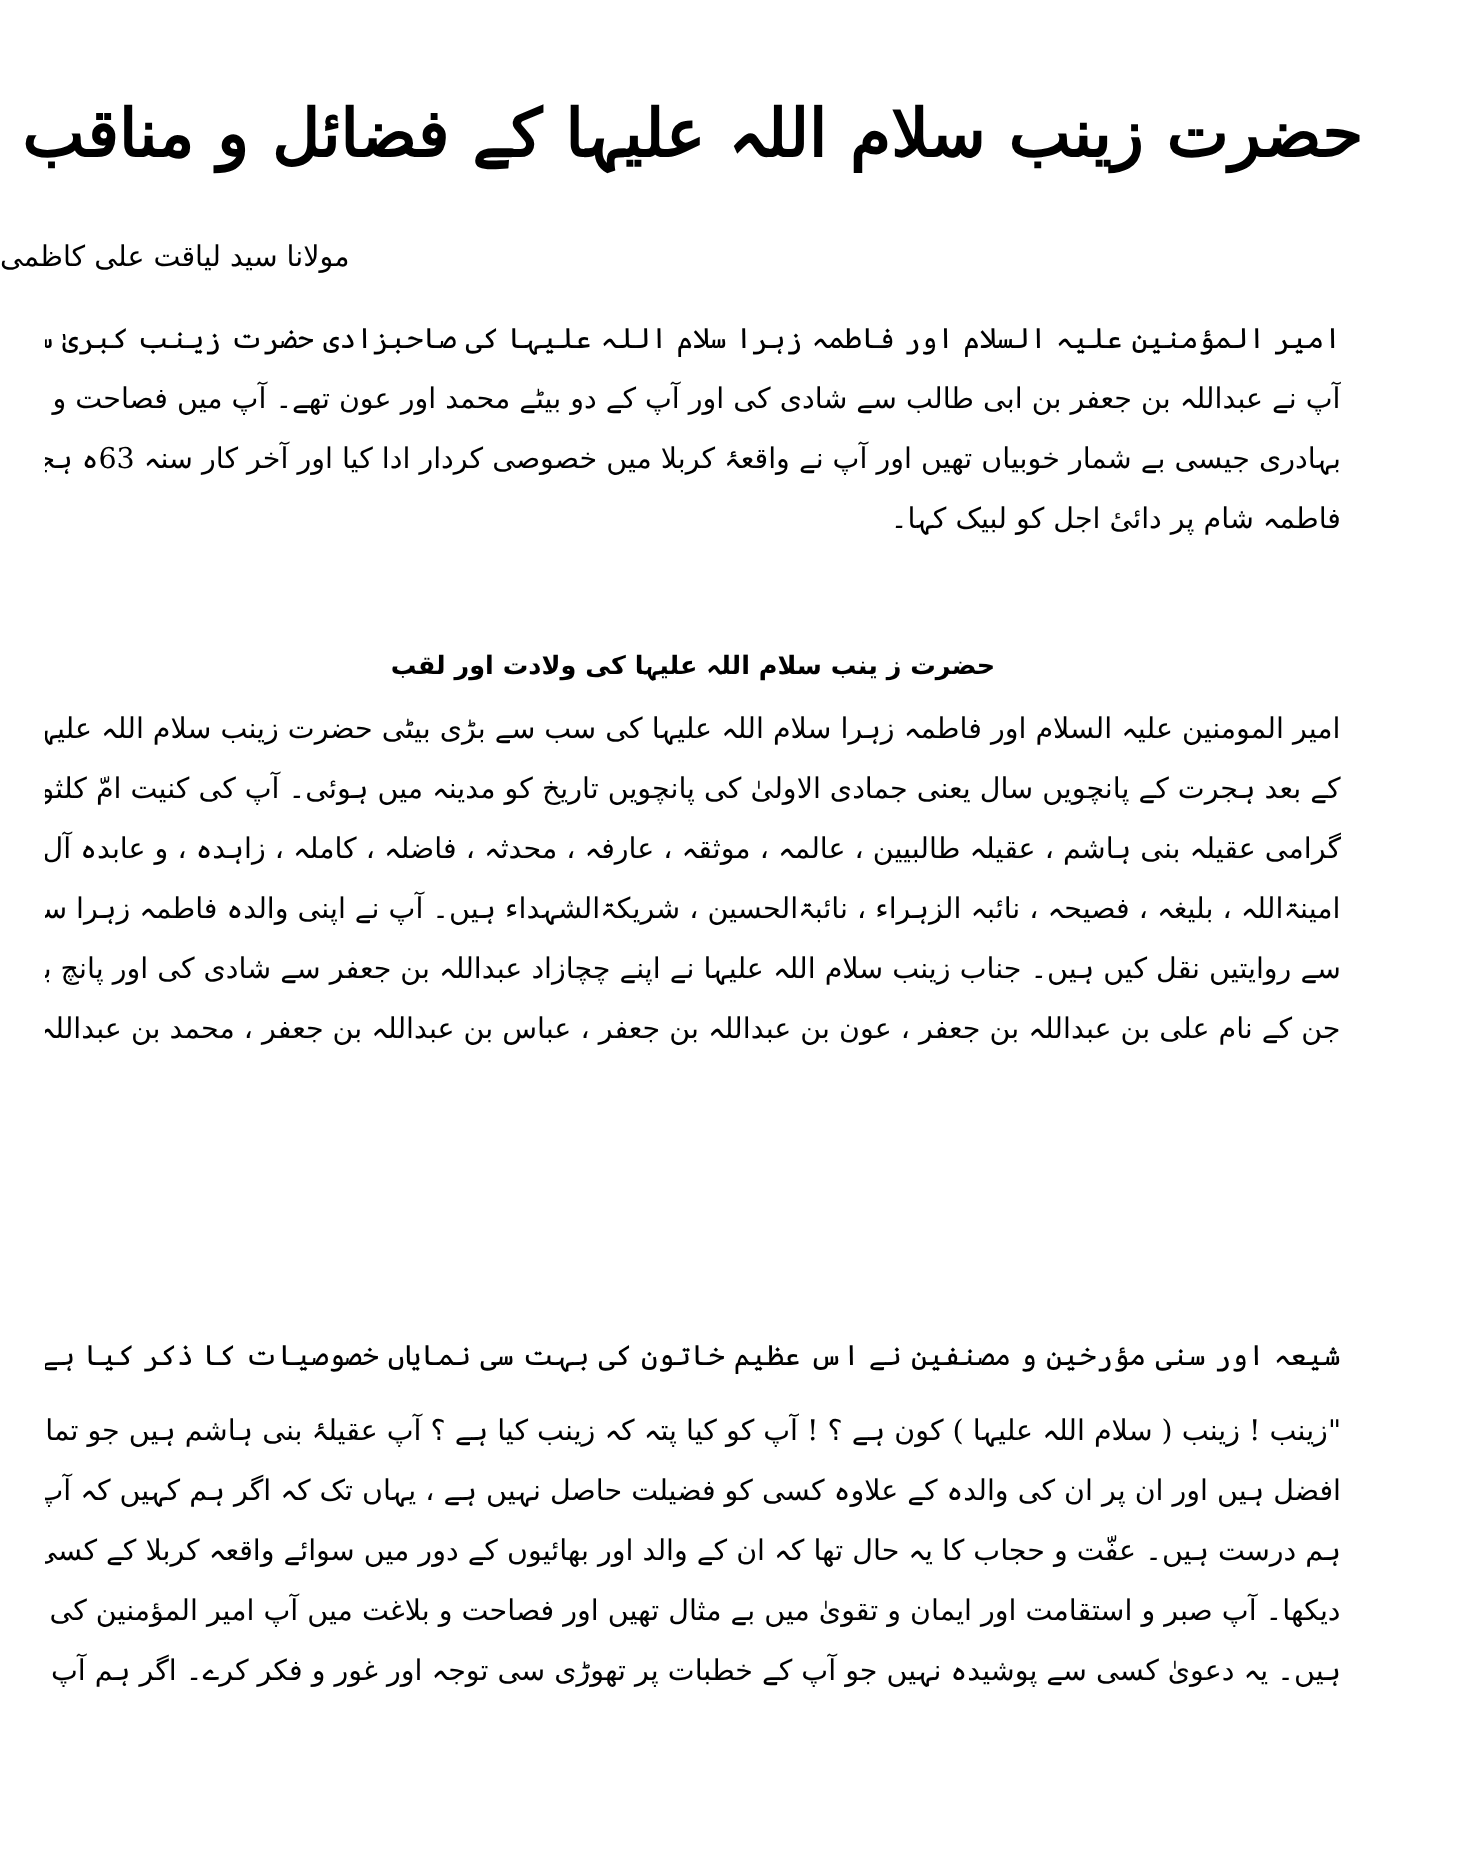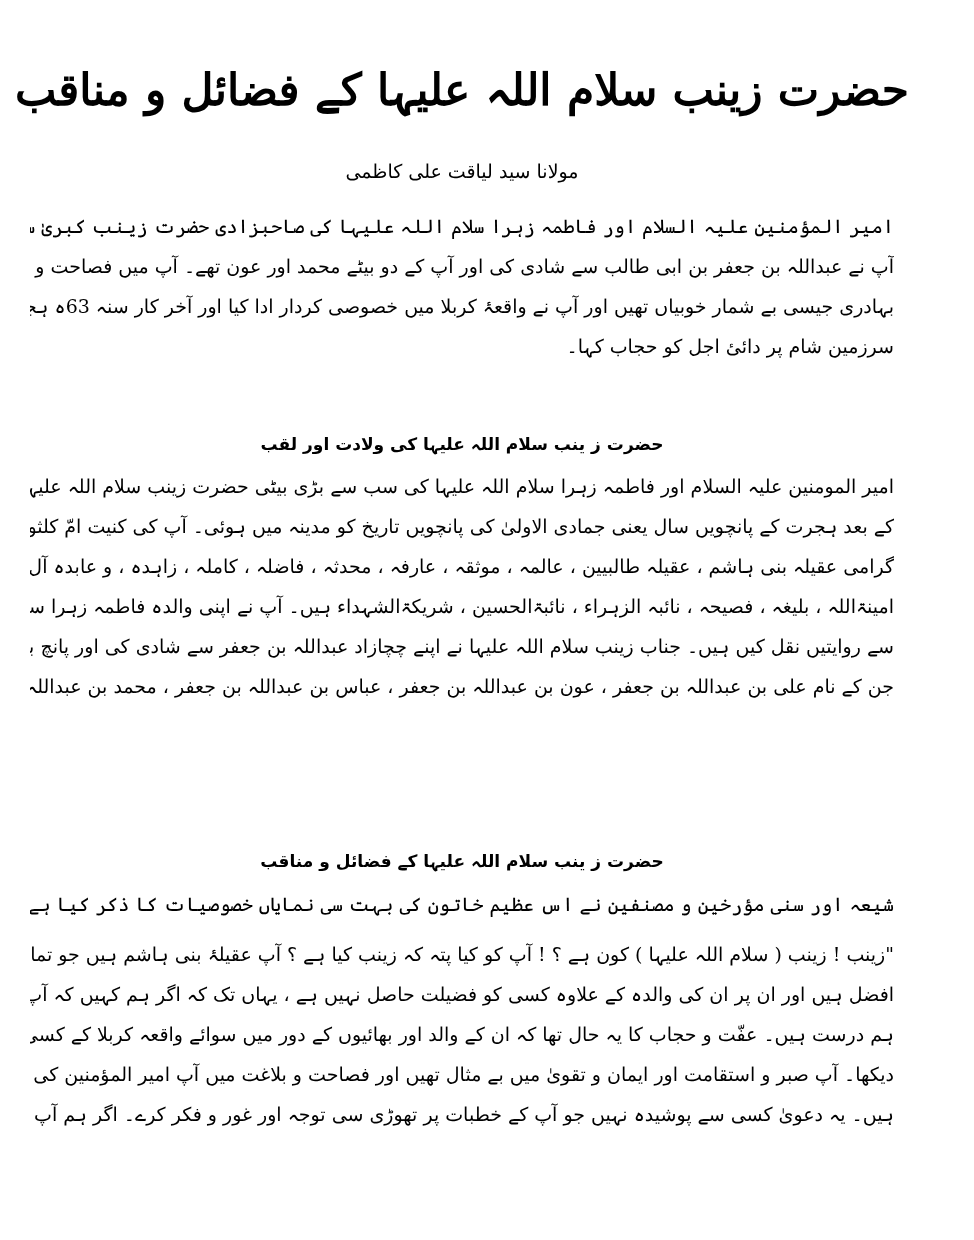--- a/index.html
+++ b/index.html
@@ -1,54 +1,53 @@
 <!DOCTYPE html>
 <html><head>
 <meta charset="utf-8">
 <style>
   html, body { margin:0; padding:0; background:#ffffff; }
   body { width:974px; height:1240px; overflow:hidden; position:relative; color:#000; }
   .page { position:absolute; left:0; top:0; width:924px; height:1240px; direction:rtl; }
   .title { position:absolute; left:0; right:0; top:58px; text-align:center;
     font-family:"DejaVu Serif", serif; font-size:44px; font-weight:bold; line-height:64px; }
-  .author { position:absolute; left:0; right:0; top:156px; text-align:center;
+  .author { position:absolute; left:0; right:0; top:156px; text-align:left;
     font-family:"DejaVu Serif", serif; font-size:19px; line-height:30px; }
   .body-text { font-family:"DejaVu Serif", serif; font-size:19px; line-height:40px; }
   .para { position:absolute; right:30px; left:30px; text-align:justify; text-align-last:right; }
   .heading { position:absolute; right:30px; left:30px; text-align:center;
     font-family:"DejaVu Sans", sans-serif; font-size:17px; font-weight:bold; line-height:28px; }
   .line { display:block; white-space:nowrap; overflow:hidden; height:40px; }
 </style>
 </head>
 <body>
 
 <div class="page">
 
   <div class="title">حضرت زینب سلام اللہ علیہا کے فضائل و مناقب</div>
   <div class="author">مولانا سید لیاقت علی کاظمی</div>
 
   <div class="para body-text" style="top:206px;">
     <span class="line">امیر المؤمنین علیہ السلام اور فاطمہ زہرا سلام اللہ علیہا کی صاحبزادی حضرت زینب کبریٰ سلام اللہ علیہا پانچویں ہجری میں پیدا ہوئیں۔</span>
     <span class="line">آپ نے عبداللہ بن جعفر بن ابی طالب سے شادی کی اور آپ کے دو بیٹے محمد اور عون تھے۔ آپ میں فصاحت و بلاغت ، شجاعت اور</span>
     <span class="line">بہادری جیسی بے شمار خوبیاں تھیں اور آپ نے واقعۂ کربلا میں خصوصی کردار ادا کیا اور آخر کار سنہ 63ہ ہجری یا 65ہ ہجری میں</span>
-    <span class="line">سرزمین شام پر دائیٔ اجل کو حجاب کہا۔</span>
+    <span class="line">فاطمہ شام پر دائیٔ اجل کو لبیک کہا۔</span>
   </div>
 
   <div class="heading" style="top:430px;">حضرت ز ینب سلام اللہ علیہا کی ولادت اور لقب</div>
 
   <div class="para body-text" style="top:466px;">
     <span class="line">امیر المومنین علیہ السلام اور فاطمہ زہرا سلام اللہ علیہا کی سب سے بڑی بیٹی حضرت زینب سلام اللہ علیہا کی ولادت امام حسین علیہ السلام</span>
     <span class="line">کے بعد ہجرت کے پانچویں سال یعنی جمادی الاولیٰ کی پانچویں تاریخ کو مدینہ میں ہوئی۔ آپ کی کنیت امّ کلثوم اور آپ کے القابِ</span>
     <span class="line">گرامی عقیلہ بنی ہاشم ، عقیلہ طالبیین ، عالمہ ، موثقہ ، عارفہ ، محدثہ ، فاضلہ ، کاملہ ، زاہدہ ، و عابدہ آل علی ، معصومہ صغریٰ ، صدیقہ صغریٰ ،</span>
     <span class="line">امینۃاللہ ، بلیغہ ، فصیحہ ، نائبہ الزہراء ، نائبۃالحسین ، شریکۃالشہداء ہیں۔ آپ نے اپنی والدہ فاطمہ زہرا سلام اللہ علیہا اور اسماء بنت عمیس</span>
     <span class="line">سے روایتیں نقل کیں ہیں۔ جناب زینب سلام اللہ علیہا نے اپنے چچازاد عبداللہ بن جعفر سے شادی کی اور پانچ بچے یادگار چھوڑے</span>
     <span class="line">جن کے نام علی بن عبداللہ بن جعفر ، عون بن عبداللہ بن جعفر ، عباس بن عبداللہ بن جعفر ، محمد بن عبداللہ بن جعفر و امّ کلثوم</span>
   </div>
 
-  <div class="heading" style="top:847px;">حضرت ز ینب سلام اللہ علیہا کے فضائل و مناقب</div>
 
   <div class="para body-text" style="top:884px;">
     <span class="line">شیعہ اور سنی مؤرخین و مصنفین نے اس عظیم خاتون کی بہت سی نمایاں خصوصیات کا ذکر کیا ہے۔ مامقانی اس سلسلے میں لکھتے ہیں :</span>
   </div>
 
   <div class="para body-text" style="top:934px;">
     <span class="line">"زینب ! زینب ( سلام اللہ علیہا ) کون ہے ؟ ! آپ کو کیا پتہ کہ زینب کیا ہے ؟ آپ عقیلۂ بنی ہاشم ہیں جو تمام صفاتِ حمیدہ میں سب سے</span>
     <span class="line">افضل ہیں اور ان پر ان کی والدہ کے علاوہ کسی کو فضیلت حاصل نہیں ہے ، یہاں تک کہ اگر ہم کہیں کہ آپ "صدیقہ صغریٰ" ہیں تو</span>
     <span class="line">ہم درست ہیں۔ عفّت و حجاب کا یہ حال تھا کہ ان کے والد اور بھائیوں کے دور میں سوائے واقعہ کربلا کے کسی مرد نے انھیں نہیں</span>
     <span class="line">دیکھا۔ آپ صبر و استقامت اور ایمان و تقویٰ میں بے مثال تھیں اور فصاحت و بلاغت میں آپ امیر المؤمنین کی زبان بولتی نظر آتی</span>

